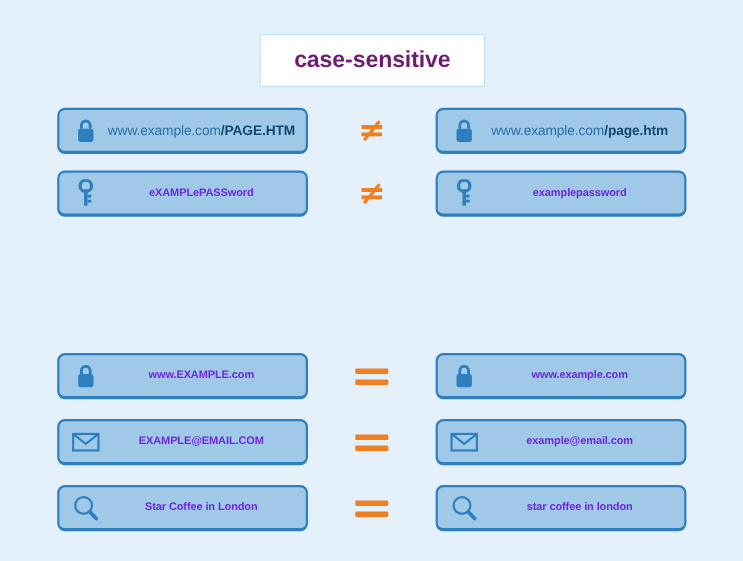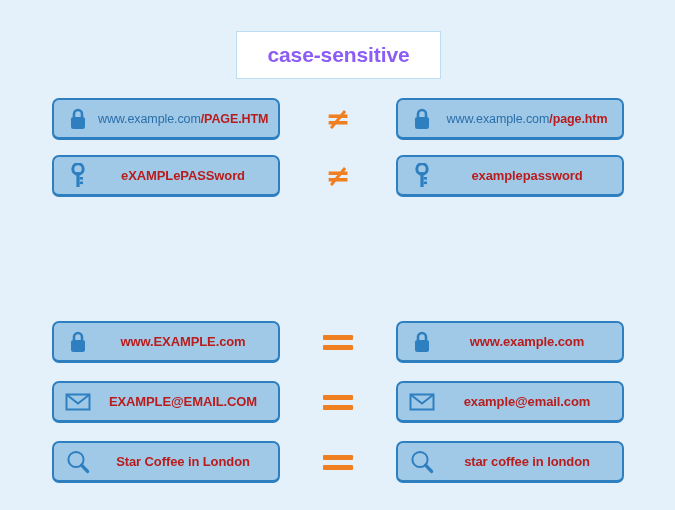--- a/index.html
+++ b/index.html
@@ -24,21 +24,21 @@
   .section-title {
     position: absolute;
     background: #ffffff;
     border: 1px solid #bcddf2;
     box-sizing: border-box;
     display: flex;
     align-items: center;
     justify-content: center;
   }
   .section-title span {
-    color: #8b5cf6;
+    color: #701a75;
     font-weight: bold;
     font-size: 21px;
     letter-spacing: -0.1px;
     white-space: nowrap;
   }
   #title-sensitive   { left: 236px; top: 31px;  width: 205px; height: 48px; }
   #title-insensitive { left: 236px; top: 259px; width: 205px; height: 48px; }
 
   
   .item-box {
@@ -58,36 +58,36 @@
     height: 100%;
     display: flex;
     align-items: center;
     justify-content: center;
     padding-left: 4px;
     box-sizing: border-box;
   }
   .item-label {
     flex: 1;
     text-align: center;
-    color: #b91c1c;
-    font-size: 13px;
+    color: #6d28d9;
+    font-size: 10px;
     font-weight: bold;
     white-space: nowrap;
     padding-right: 10px;
     letter-spacing: -0.1px;
   }
   
   .item-label.url {
     font-weight: normal;
     font-size: 12.5px;
     color: #2a6fa8;
   }
   .item-label.url .path {
     font-weight: bold;
-    color: #b91c1c;
+    color: #0c4a6e;
   }
 
   
   .left  { left: 52px;  width: 228px; }
   .right { left: 396px; width: 228px; }
 
   .row-h { height: 42px; }
 
   
   .op {

